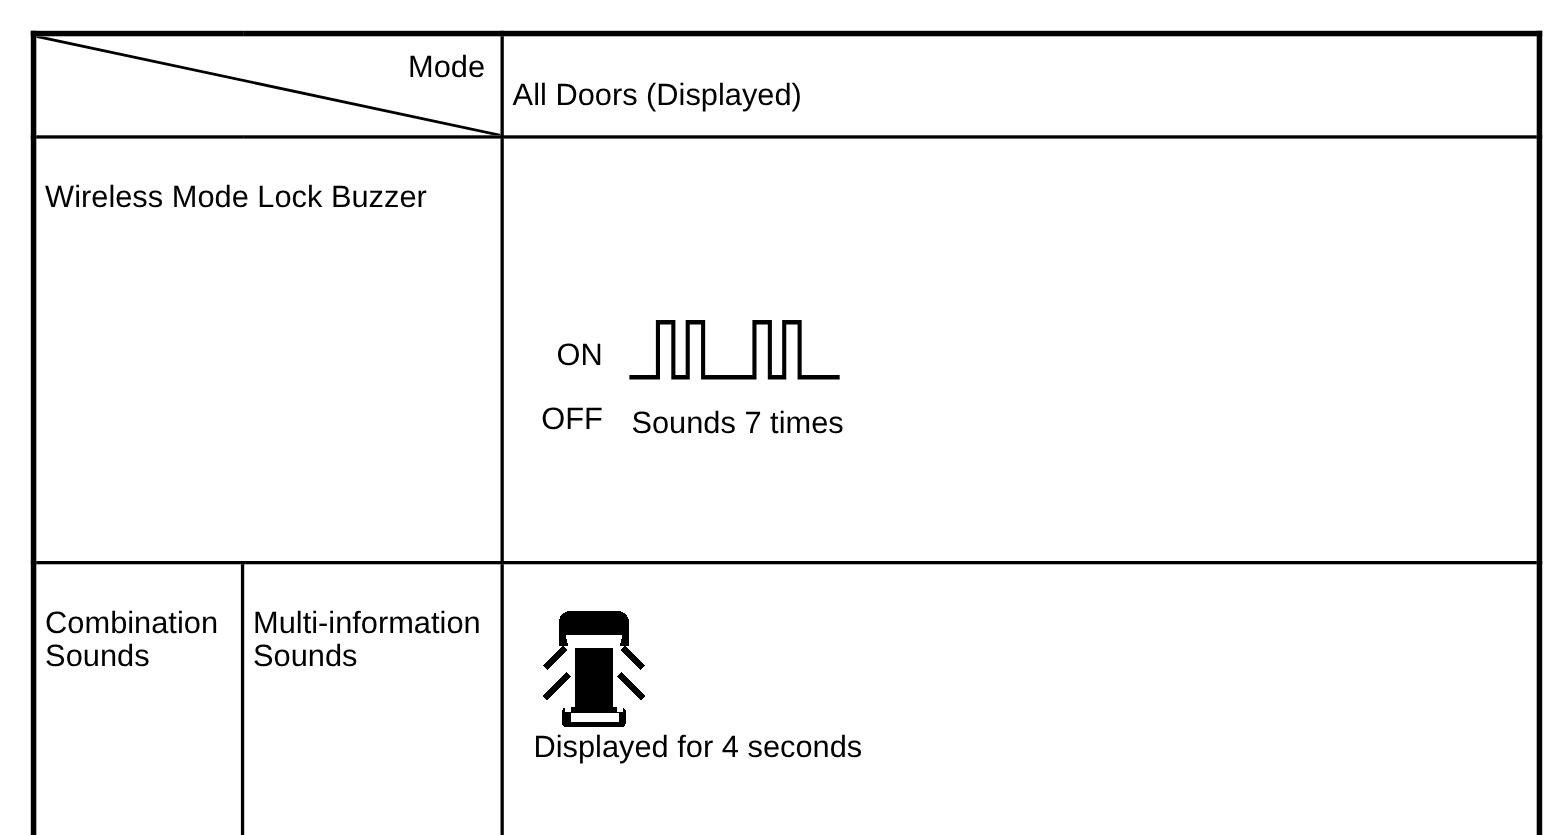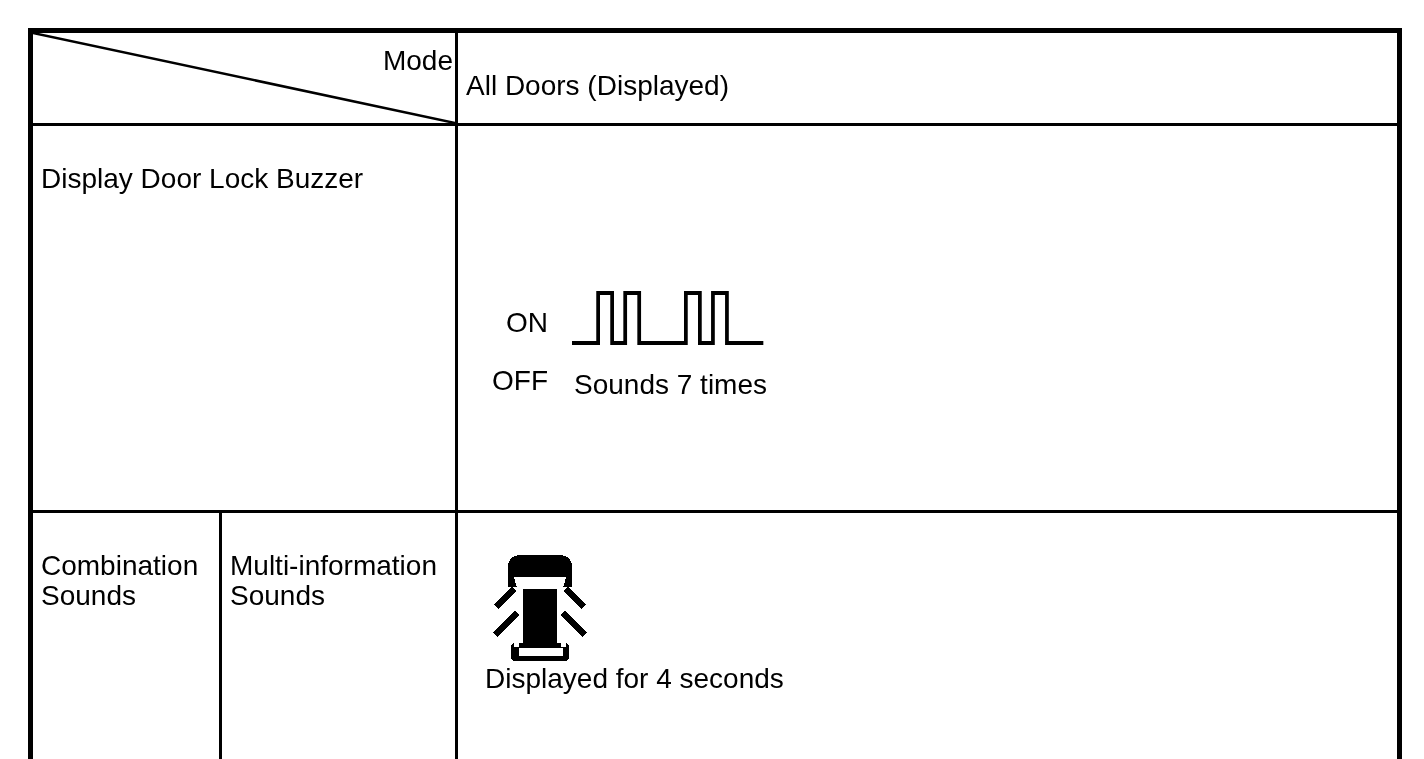--- a/index.html
+++ b/index.html
@@ -46,21 +46,21 @@
   }
   .diag-svg {
     position: absolute;
     left: 0; top: 0;
     width: 100%; height: 100%;
     display: block;
   }
   .mode-label {
     position: absolute;
     top: 13px;
-    right: 2px;
+    right: 14px;
     white-space: nowrap;
   }
 
   td.nopad { padding: 0; position: relative; }
   .cellwrap { position: relative; width: 100%; }
   .wrap-wave { height: 324px; }
   .wrap-icon { height: 194px; }
 
   .wf-on, .wf-off {
     position: absolute;
@@ -126,21 +126,21 @@
         </svg>
         <span class="mode-label">Mode</span>
       </td>
       <td>
         <span>All Doors (Displayed)</span>
       </td>
     </tr>
 
     <tr class="row-wireless">
       <td colspan="2">
-        <span>Display Door Lock Buzzer</span>
+        <span>Wireless Mode Lock Buzzer</span>
       </td>
       <td class="nopad">
         <div class="cellwrap wrap-wave">
           <div class="wf-on">ON</div>
           <div class="wf-off">OFF</div>
           <svg class="wf-svg" viewBox="0 0 210 62" preserveAspectRatio="none">
             <polyline points="0,56 28,56 28,6 43,6 43,56 57,56 57,6 72,6 72,56 122,56 122,6 137,6 137,56 151,56 151,6 166,6 166,56 205,56"></polyline>
           </svg>
           <div class="wf-caption">Sounds 7 times</div>
         </div>

